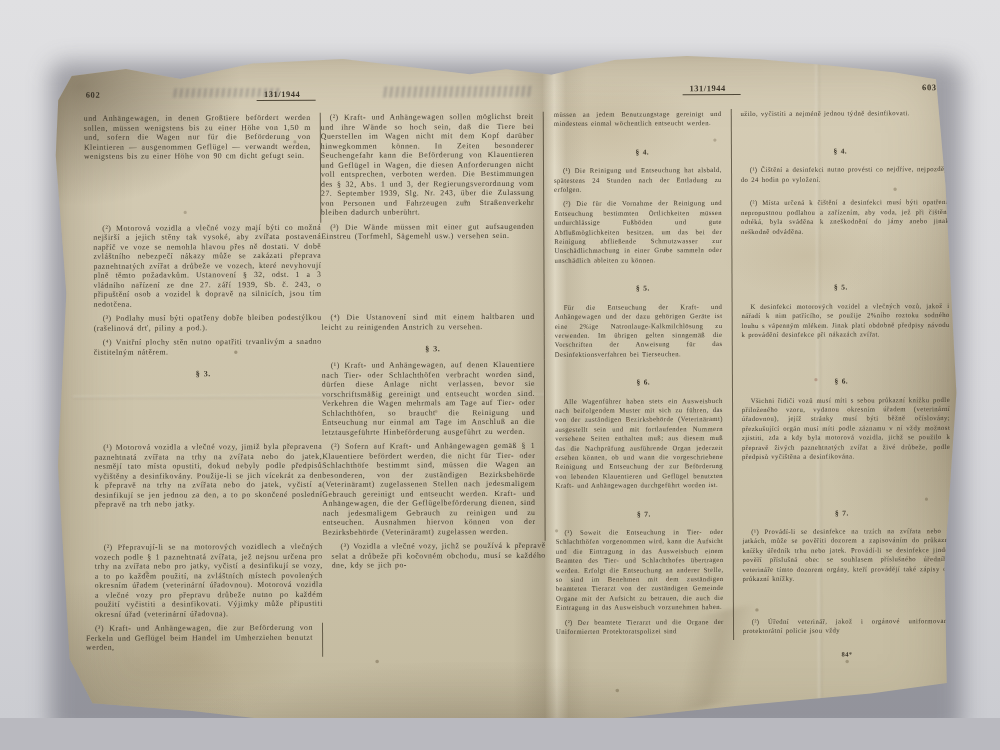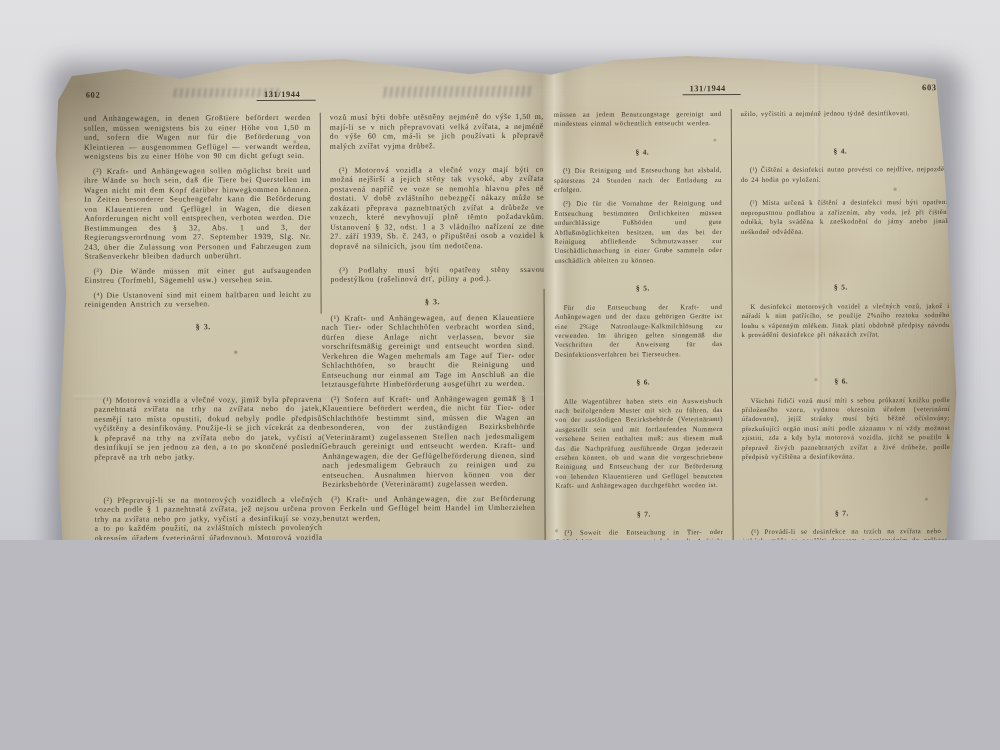--- a/index.html
+++ b/index.html
@@ -1,17 +1,17 @@
 <!DOCTYPE html>
 <html><head>
 <meta charset="utf-8">
 <style>
   html,body{margin:0;padding:0;background:#b9b9bf;}
   .photo{
-    position:relative;width:1000px;height:540px;overflow:hidden;
+    position:relative;width:1000px;height:718px;overflow:hidden;
     background:linear-gradient(180deg,#e0e0e2 0%,#d8d8dc 55%,#cbccd1 100%);
     font-family:"Liberation Serif","DejaVu Serif",serif;
   }
   .paper-shadow{
     position:absolute;left:50px;top:62px;width:912px;height:678px;
     background:rgba(55,55,68,.38);filter:blur(11px);border-radius:16px;
   }
   .spread{
     position:absolute;left:55px;top:50px;width:905px;height:690px;
     transform:rotate(-.25deg);
@@ -108,57 +108,57 @@
 
     <div class="page page-602">
       <div class="page-header">
         <span class="page-num">602</span>
         <span class="issue"><span class="bold">131</span><span>/1944</span></span>
       </div>
       <div class="cols">
           <div class="cell cell-de">
             <p class="noindent">und Anhängewagen, in denen Großtiere befördert werden sollen, müssen wenigstens bis zu einer Höhe von 1,50 m und, sofern die Wagen nur für die Beförderung von Kleintieren — ausgenommen Geflügel — verwandt werden, wenigstens bis zu einer Höhe von 90 cm dicht gefugt sein.</p>
           </div>
-          <div class="cell cell-cs">
-            <p class="noindent">vozů musí býti dobře utěsněny nejméně do výše 1,50 m, mají-li se v nich přepravovati velká zvířata, a nejméně do výše 60 cm, má-li se jich používati k přepravě malých zvířat vyjma drůbež.</p>
-          </div>
           <div class="cell cell-de">
             <p>(²) Kraft- und Anhängewagen sollen möglichst breit und ihre Wände so hoch sein, daß die Tiere bei Querstellen im Wagen nicht mit dem Kopf darüber hinwegkommen können. In Zeiten besonderer Seuchengefahr kann die Beförderung von Klauentieren und Geflügel in Wagen, die diesen Anforderungen nicht voll entsprechen, verboten werden. Die Bestimmungen des § 32, Abs. 1 und 3, der Regierungsverordnung vom 27. September 1939, Slg. Nr. 243, über die Zulassung von Personen und Fahrzeugen zum Straßenverkehr bleiben dadurch unberührt.</p>
           </div>
           <div class="cell cell-cs">
             <p>(²) Motorová vozidla a vlečné vozy mají býti co možná nejširší a jejich stěny tak vysoké, aby zvířata postavená napříč ve voze se nemohla hlavou přes ně dostati. V době zvláštního nebezpečí nákazy může se zakázati přeprava paznehtnatých zvířat a drůbeže ve vozech, které nevyhovují plně těmto požadavkům. Ustanovení § 32, odst. 1 a 3 vládního nařízení ze dne 27. září 1939, Sb. č. 243, o připuštění osob a vozidel k dopravě na silnicích, jsou tím nedotčena.</p>
           </div>
           <div class="cell cell-de">
             <p>(³) Die Wände müssen mit einer gut aufsaugenden Einstreu (Torfmehl, Sägemehl usw.) versehen sein.</p>
           </div>
           <div class="cell cell-cs">
-            <p>(³) Podlahy musí býti opatřeny stěny ssavou podestýlkou (rašelinová drť, piliny a pod.).</p>
+            <p>(³) Podlahy musí býti opatřeny dobře bleiben podestýlkou (rašelinová drť, piliny a pod.).</p>
           </div>
           <div class="cell cell-de">
             <p>(⁴) Die Ustanovení sind mit einem haltbaren und leicht zu reinigenden Anstrich zu versehen.</p>
+          </div>
+          <div class="cell cell-cs">
+            <p>(⁴) Vnitřní plochy stěn nutno opatřiti trvanlivým a snadno čistitelným nátěrem.</p>
           </div>
           <div class="cell cell-de heading-cell">§ 3.</div>
           <div class="cell cell-cs heading-cell">§ 3.</div>
           <div class="cell cell-de">
             <p>(¹) Kraft- und Anhängewagen, auf denen Klauentiere nach Tier- oder Schlachthöfen verbracht worden sind, dürfen diese Anlage nicht verlassen, bevor sie vorschriftsmäßig gereinigt und entseucht worden sind. Verkehren die Wagen mehrmals am Tage auf Tier- oder Schlachthöfen, so braucht die Reinigung und Entseuchung nur einmal am Tage im Anschluß an die letztausgeführte Hinbeförderung ausgeführt zu werden.</p>
           </div>
           <div class="cell cell-cs">
             <p>(¹) Motorová vozidla a vlečné vozy, jimiž byla přepravena paznehtnatá zvířata na trhy na zvířata nebo do jatek, nesmějí tato místa opustiti, dokud nebyly podle předpisů vyčištěny a desinfikovány. Použije-li se jich vícekrát za den k přepravě na trhy na zvířata nebo do jatek, vyčistí a desinfikují se jen jednou za den, a to po skončené poslední přepravě na trh nebo jatky.</p>
           </div>
           <div class="cell cell-de">
             <p>(²) Sofern auf Kraft- und Anhängewagen gemäß § 1 Klauentiere befördert werden, die nicht für Tier- oder Schlachthöfe bestimmt sind, müssen die Wagen an besonderen, von der zuständigen Bezirksbehörde (Veterinäramt) zugelassenen Stellen nach jedesmaligem Gebrauch gereinigt und entseucht werden. Kraft- und Anhängewagen, die der Geflügelbeförderung dienen, sind nach jedesmaligem Gebrauch zu reinigen und zu entseuchen. Ausnahmen hiervon können von der Bezirksbehörde (Veterinäramt) zugelassen werden.</p>
           </div>
           <div class="cell cell-cs">
             <p>(²) Přepravují-li se na motorových vozidlech a vlečných vozech podle § 1 paznehtnatá zvířata, jež nejsou určena pro trhy na zvířata nebo pro jatky, vyčistí a desinfikují se vozy, a to po každém použití, na zvláštních místech povolených okresním úřadem (veterinární úřadovnou). Motorová vozidla a vlečné vozy pro přepravu drůbeže nutno po každém použití vyčistiti a desinfikovati. Výjimky může připustiti okresní úřad (veterinární úřadovna).</p>
           </div>
+          <div class="cell cell-cs">
+            <p>(³) Vozidla a vlečné vozy, jichž se používá k přepravě selat a drůbeže při kočovném obchodu, musí se každého dne, kdy se jich po-</p>
+          </div>
           <div class="cell cell-de">
             <p>(³) Kraft- und Anhängewagen, die zur Beförderung von Ferkeln und Geflügel beim Handel im Umherziehen benutzt werden,</p>
-          </div>
-          <div class="cell cell-cs">
-            <p>(³) Vozidla a vlečné vozy, jichž se používá k přepravě selat a drůbeže při kočovném obchodu, musí se každého dne, kdy se jich po-</p>
           </div>
         </div>
     </div>
 
     <div class="page page-603">
       <div class="page-header">
         <span class="issue"><span class="bold">131</span><span>/1944</span></span>
         <span class="page-num">603</span>
       </div>
       <div class="cols">

